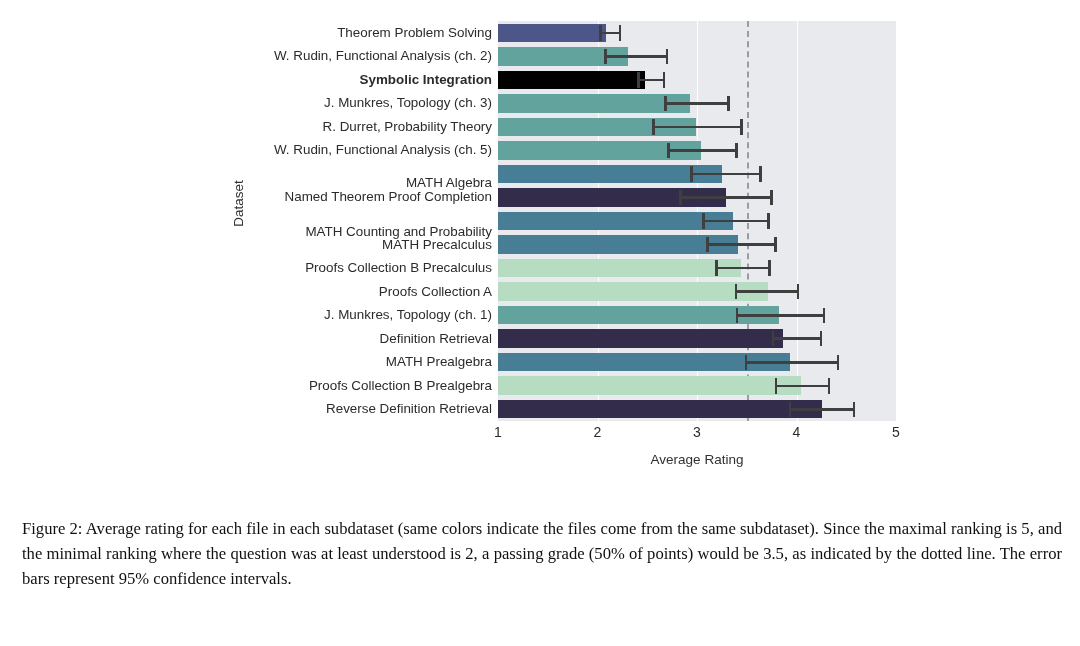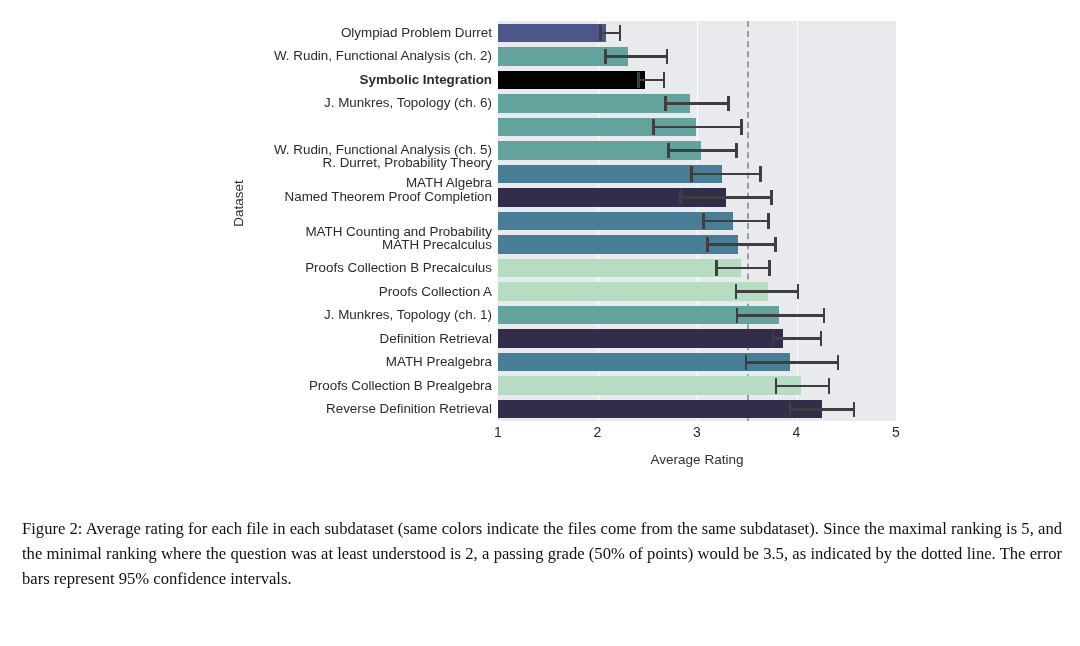--- a/index.html
+++ b/index.html
@@ -149,25 +149,25 @@
   #caption .lead { }
 </style>
 </head>
 <body>
 
 <div id="figure">
 
   <div id="ylabel">Dataset</div>
 
   <div id="ylabels">
-      <div class="ylab" style="top: 4.76471px;">Olympiad Problem Durret</div>
+      <div class="ylab" style="top: 4.76471px;">Theorem Problem Solving</div>
       <div class="ylab" style="top: 28.2941px;">W. Rudin, Functional Analysis (ch. 2)</div>
       <div class="ylab" style="top: 51.8235px; font-weight: bold;">Symbolic Integration</div>
-      <div class="ylab" style="top: 75.3529px;">J. Munkres, Topology (ch. 6)</div>
-      <div class="ylab" style="top: 98.8824px; margin-top: 36px;">R. Durret, Probability  Theory</div>
+      <div class="ylab" style="top: 75.3529px;">J. Munkres, Topology (ch. 3)</div>
+      <div class="ylab" style="top: 98.8824px;">R. Durret, Probability  Theory</div>
       <div class="ylab" style="top: 122.412px;">W. Rudin, Functional Analysis (ch. 5)</div>
       <div class="ylab" style="top: 155px;">MATH Algebra</div>
       <div class="ylab" style="top: 169px;">Named Theorem Proof Completion</div>
       <div class="ylab" style="top: 204px;">MATH Counting and Probability</div>
       <div class="ylab" style="top: 216.529px;">MATH Precalculus</div>
       <div class="ylab" style="top: 240.059px;">Proofs Collection B Precalculus</div>
       <div class="ylab" style="top: 263.588px;">Proofs Collection A</div>
       <div class="ylab" style="top: 287.118px;">J. Munkres, Topology (ch. 1)</div>
       <div class="ylab" style="top: 310.647px;">Definition Retrieval</div>
       <div class="ylab" style="top: 334.176px;">MATH Prealgebra</div>

